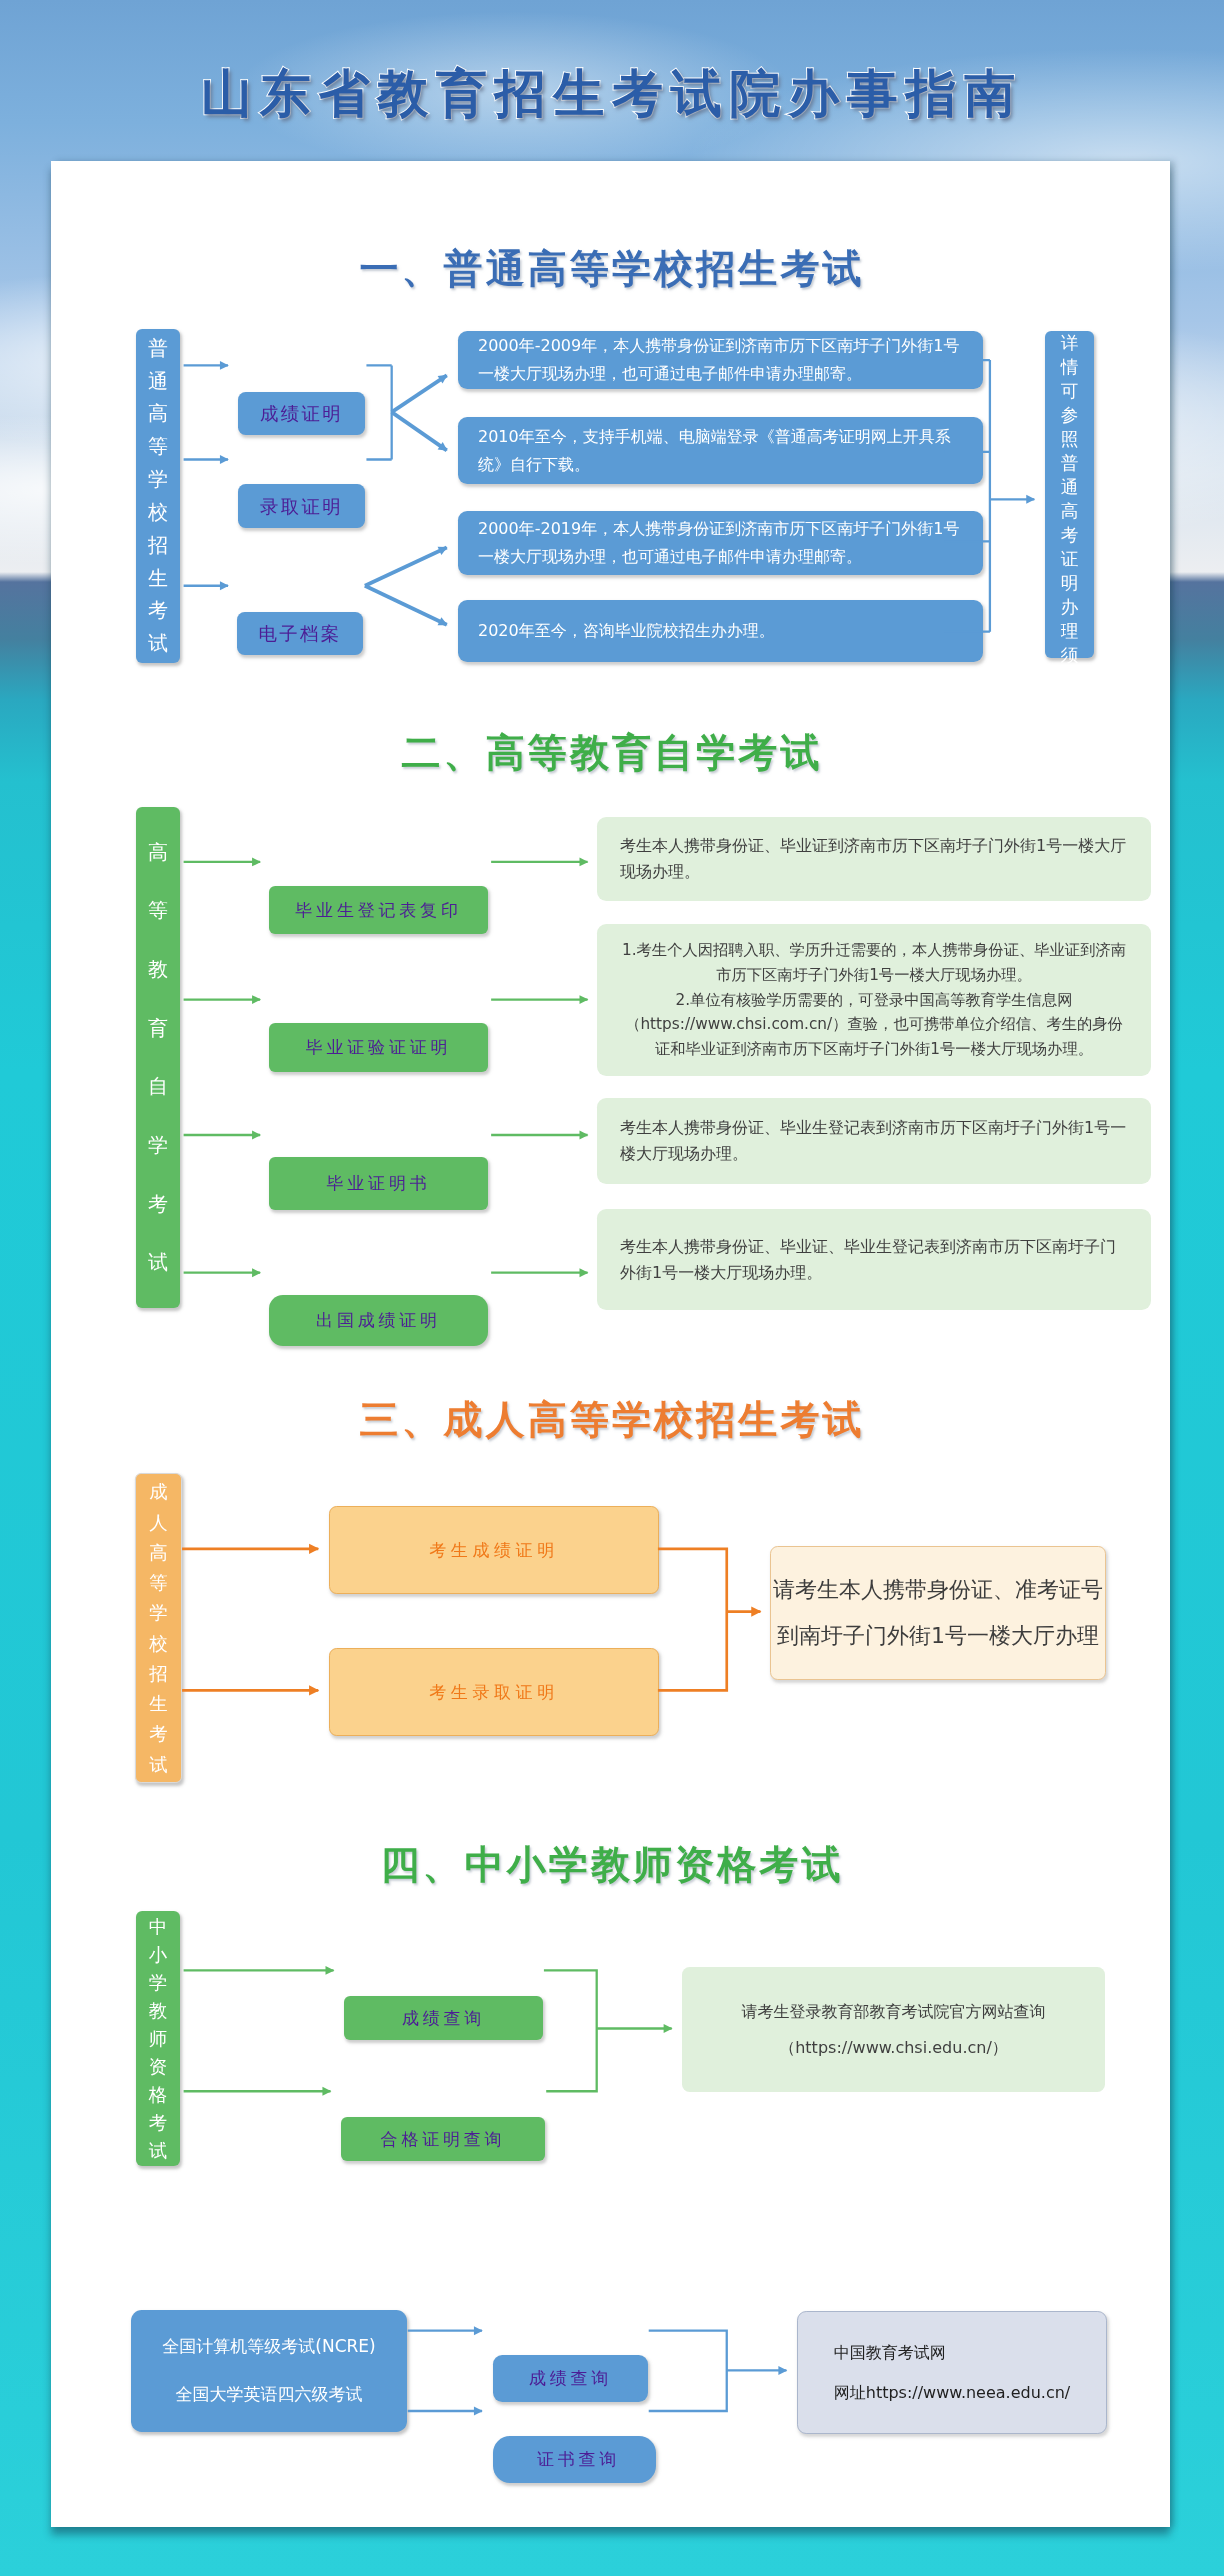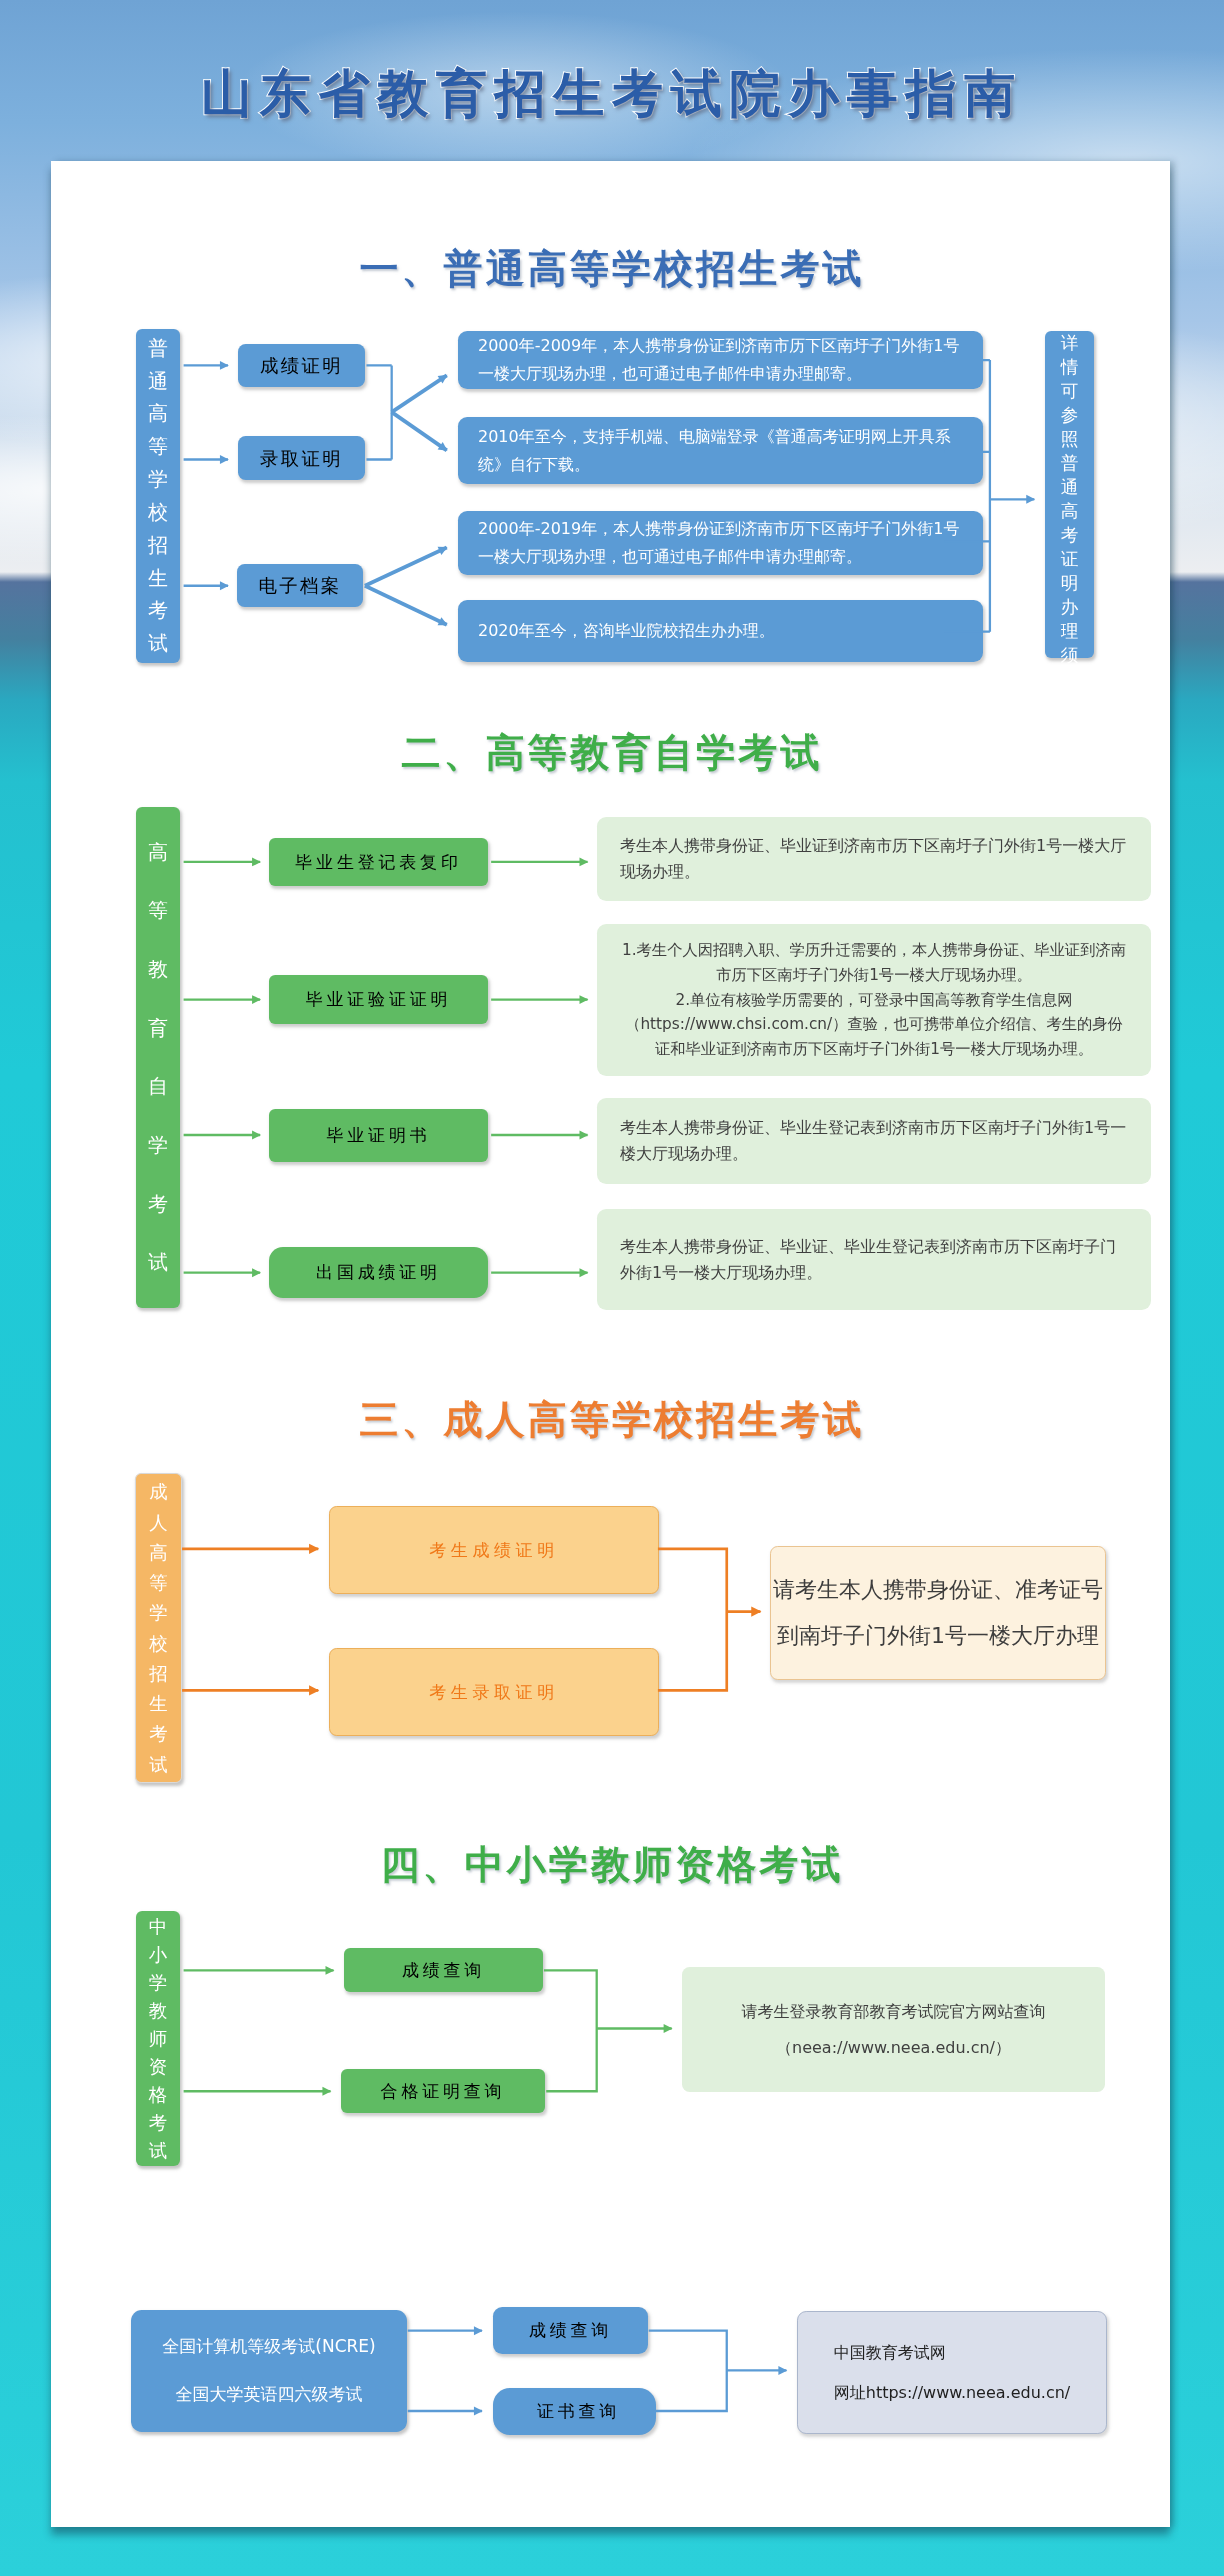--- a/index.html
+++ b/index.html
@@ -19,22 +19,22 @@
     text-shadow:2.3px 3.1px 3.8px rgba(100,115,140,.75);}
   #card{left:51px;top:161px;width:1119px;height:2366px;background:#ffffff;
     box-shadow:0 7.7px 7.7px rgba(20,60,80,.45),4.6px 0 6.1px rgba(20,60,80,.25);}
   .sec-h{left:0;width:100%;text-align:center;font-size:39px;font-weight:bold;letter-spacing:3.1px;
     text-shadow:1.5px 2.3px 2.3px rgba(150,160,175,.55);}
   
   .vbar{border-radius:6.1px;color:#fff;box-shadow:1.5px 2.3px 3.1px rgba(110,110,110,.4);}
   .vtext{display:flex;flex-direction:column;align-items:center;justify-content:space-evenly;
     width:100%;height:100%;}
   
-  .lbox{display:flex;align-items:center;justify-content:center;color:#000000;
-    box-shadow:1.5px 2.3px 3.1px rgba(110,110,110,.35);}
+  .lbox{display:flex;align-items:center;justify-content:center;color:#4c1d95;
+    box-shadow:1.5px 2.3px 3.1px rgba(110,110,110,.35);margin-top:48px;}
   .blue{background:#5b9bd5;}
   .green{background:#5fbb63;}
   .lbox.blue{border-radius:7.7px;font-size:18.4px;letter-spacing:2.3px;}
   .lbox.green{border-radius:6.1px;font-size:17px;letter-spacing:3.8px;}
   
   .detail{display:flex;align-items:center;border-radius:9.2px;white-space:pre-line;}
   .detail.blue{background:#5b9bd5;color:#ffffff;font-size:16px;line-height:1.75;
     padding:0 20px;box-shadow:1.5px 2.3px 3.1px rgba(110,110,110,.35);}
   .detail.lgreen{background:#e0f0dc;color:#3f3f3f;font-size:16px;line-height:1.62;padding:0 23px;}
   
@@ -158,21 +158,21 @@
         <span>师</span>
         <span>资</span>
         <span>格</span>
         <span>考</span>
         <span>试</span>
       </div>
   </div>
   <div class="abs lbox green" style="left:344px;top:1948px;width:199px;height:44px;">成绩查询</div>
   <div class="abs lbox green" style="left:341px;top:2069px;width:204px;height:44px;">合格证明查询</div>
   <div class="abs gnote" style="left:682px;top:1967px;width:423px;height:125px;">请考生登录教育部教育考试院官方网站查询
-（neea://www.neea.edu.cn/）</div>
+（https://www.chsi.edu.cn/）</div>
 
   <div class="abs bigbox blue" style="left:131px;top:2310px;width:276px;height:122px;">全国计算机等级考试(NCRE)
 全国大学英语四六级考试</div>
   <div class="abs lbox blue" style="left:493px;top:2307px;width:155px;height:47px;border-radius:9.2px;font-size:17px;letter-spacing:3.8px;">成绩查询</div>
   <div class="abs lbox blue" style="left:493px;top:2388px;width:155px;height:47px;border-radius:17px;font-size:17px;letter-spacing:3.8px;padding-left:8px;">证书查询</div>
   <div class="abs bnote" style="left:797px;top:2311px;width:308px;height:121px;">中国教育考试网
 网址https://www.neea.edu.cn/</div>
 
   <svg id="connectors" class="abs" width="1224" height="2576" viewBox="0 0 1600 3366">
     <defs>

